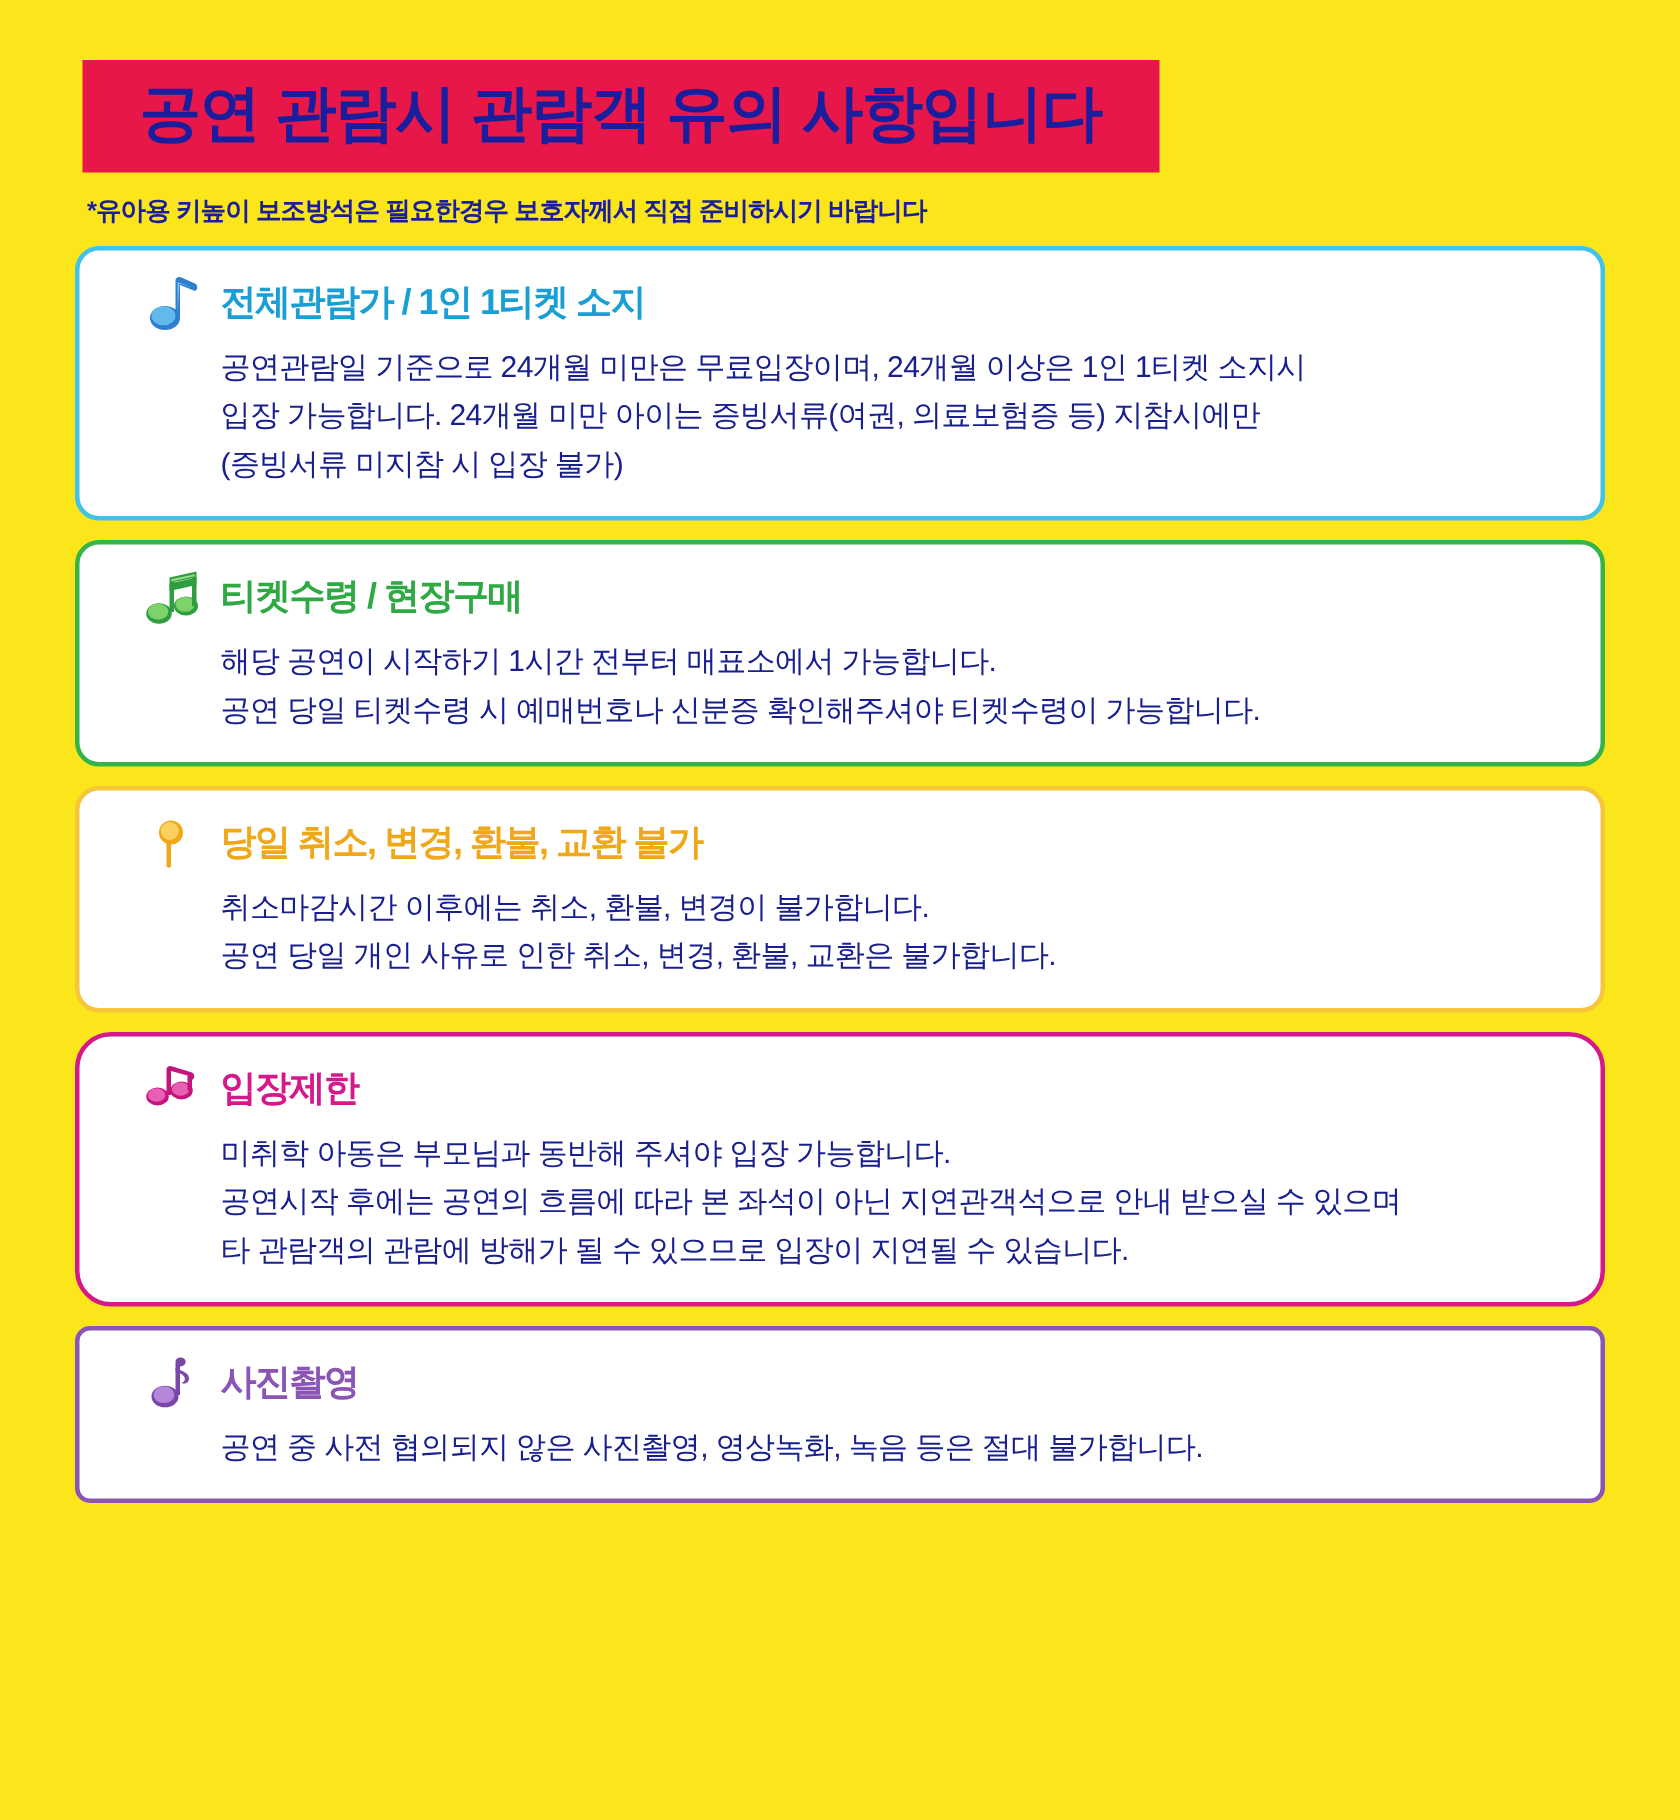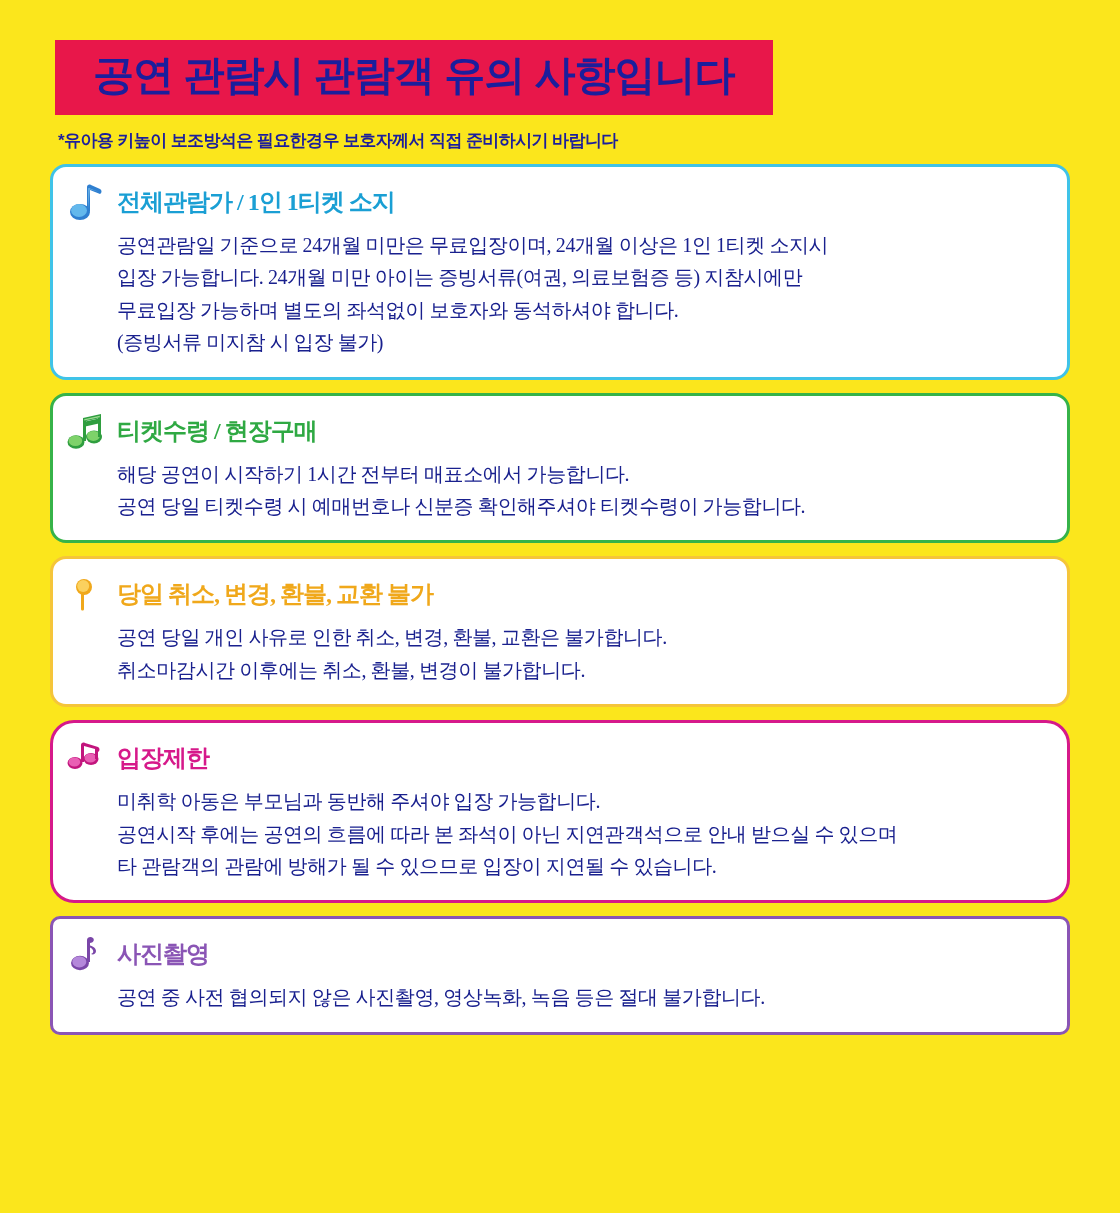--- a/index.html
+++ b/index.html
@@ -48,23 +48,22 @@
   .cards {
     display: flex;
     flex-direction: column;
     gap: 13px;
   }
   .card {
     background: #ffffff;
     border-radius: 16px;
     border: 3px solid #cccccc;
     box-sizing: border-box;
-    padding: 14px 22px 18px 6px;
+    padding: 14px 22px 18px 36px;
     position: relative;
-    font-family: Liberation Serif, serif;
   }
   .card-head {
     display: flex;
     align-items: center;
     gap: 10px;
     margin-bottom: 6px;
     padding-left: 8px;
   }
   .card-icon {
     width: 40px;
@@ -127,21 +126,20 @@
             <ellipse cx="12" cy="29.5" rx="8" ry="6.4" fill="#63b8ec"></ellipse>
             <path d="M20 30 L20 6 C20 4 22 3 24 4 L33 8 C35 9 35 12 33 13 L23 9 L23 30 Z" fill="#2f7fd0"></path>
             <path d="M21.4 28 L21.4 7 L31.5 10.8 L22.6 8 Z" fill="#8fd2f5" opacity="0.85"></path>
           </svg>
         </div>
         <div class="card-title">전체관람가 / 1인 1티켓 소지</div>
       </div>
       <div class="card-body">
         <div class="card-line">공연관람일 기준으로 24개월 미만은 무료입장이며, 24개월 이상은 1인 1티켓 소지시</div>
         <div class="card-line">입장 가능합니다. 24개월 미만 아이는 증빙서류(여권, 의료보험증 등) 지참시에만</div>
-        <div class="card-line">무료입장 가능하며 별도의 좌석없이 보호자와 동석하셔야 합니다.</div>
         <div class="card-line">(증빙서류 미지참 시 입장 불가)</div>
       </div>
     </div>
 
     <div class="card c-green">
       <div class="card-head">
         <div class="card-icon">
           <svg class="icon-svg" viewBox="0 0 40 42" xmlns="http://www.w3.org/2000/svg">
             <ellipse cx="9" cy="32" rx="8.5" ry="6.8" fill="#2f9e3f"></ellipse>
             <ellipse cx="8.4" cy="30.8" rx="6.8" ry="5.3" fill="#7ed26a"></ellipse>
@@ -165,22 +163,22 @@
         <div class="card-icon">
           <svg class="icon-svg" viewBox="0 0 40 42" xmlns="http://www.w3.org/2000/svg">
             <ellipse cx="17" cy="14" rx="8" ry="8" fill="#f0a81b"></ellipse>
             <ellipse cx="16.2" cy="13" rx="6" ry="6" fill="#fbd15e"></ellipse>
             <path d="M14 20 L14 36 C14 38 17 38 17 36 L17 20 Z" fill="#f0a81b"></path>
           </svg>
         </div>
         <div class="card-title">당일 취소, 변경, 환불, 교환 불가</div>
       </div>
       <div class="card-body">
+        <div class="card-line">취소마감시간 이후에는 취소, 환불, 변경이 불가합니다.</div>
         <div class="card-line">공연 당일 개인 사유로 인한 취소, 변경, 환불, 교환은 불가합니다.</div>
-        <div class="card-line">취소마감시간 이후에는 취소, 환불, 변경이 불가합니다.</div>
       </div>
     </div>
 
     <div class="card c-pink">
       <div class="card-head">
         <div class="card-icon">
           <svg class="icon-svg" viewBox="0 0 40 42" xmlns="http://www.w3.org/2000/svg">
             <ellipse cx="8" cy="26" rx="7.5" ry="6" fill="#c2157d"></ellipse>
             <ellipse cx="7.4" cy="25" rx="5.8" ry="4.5" fill="#e95fb4"></ellipse>
             <ellipse cx="24" cy="22" rx="7.5" ry="6" fill="#c2157d"></ellipse>

